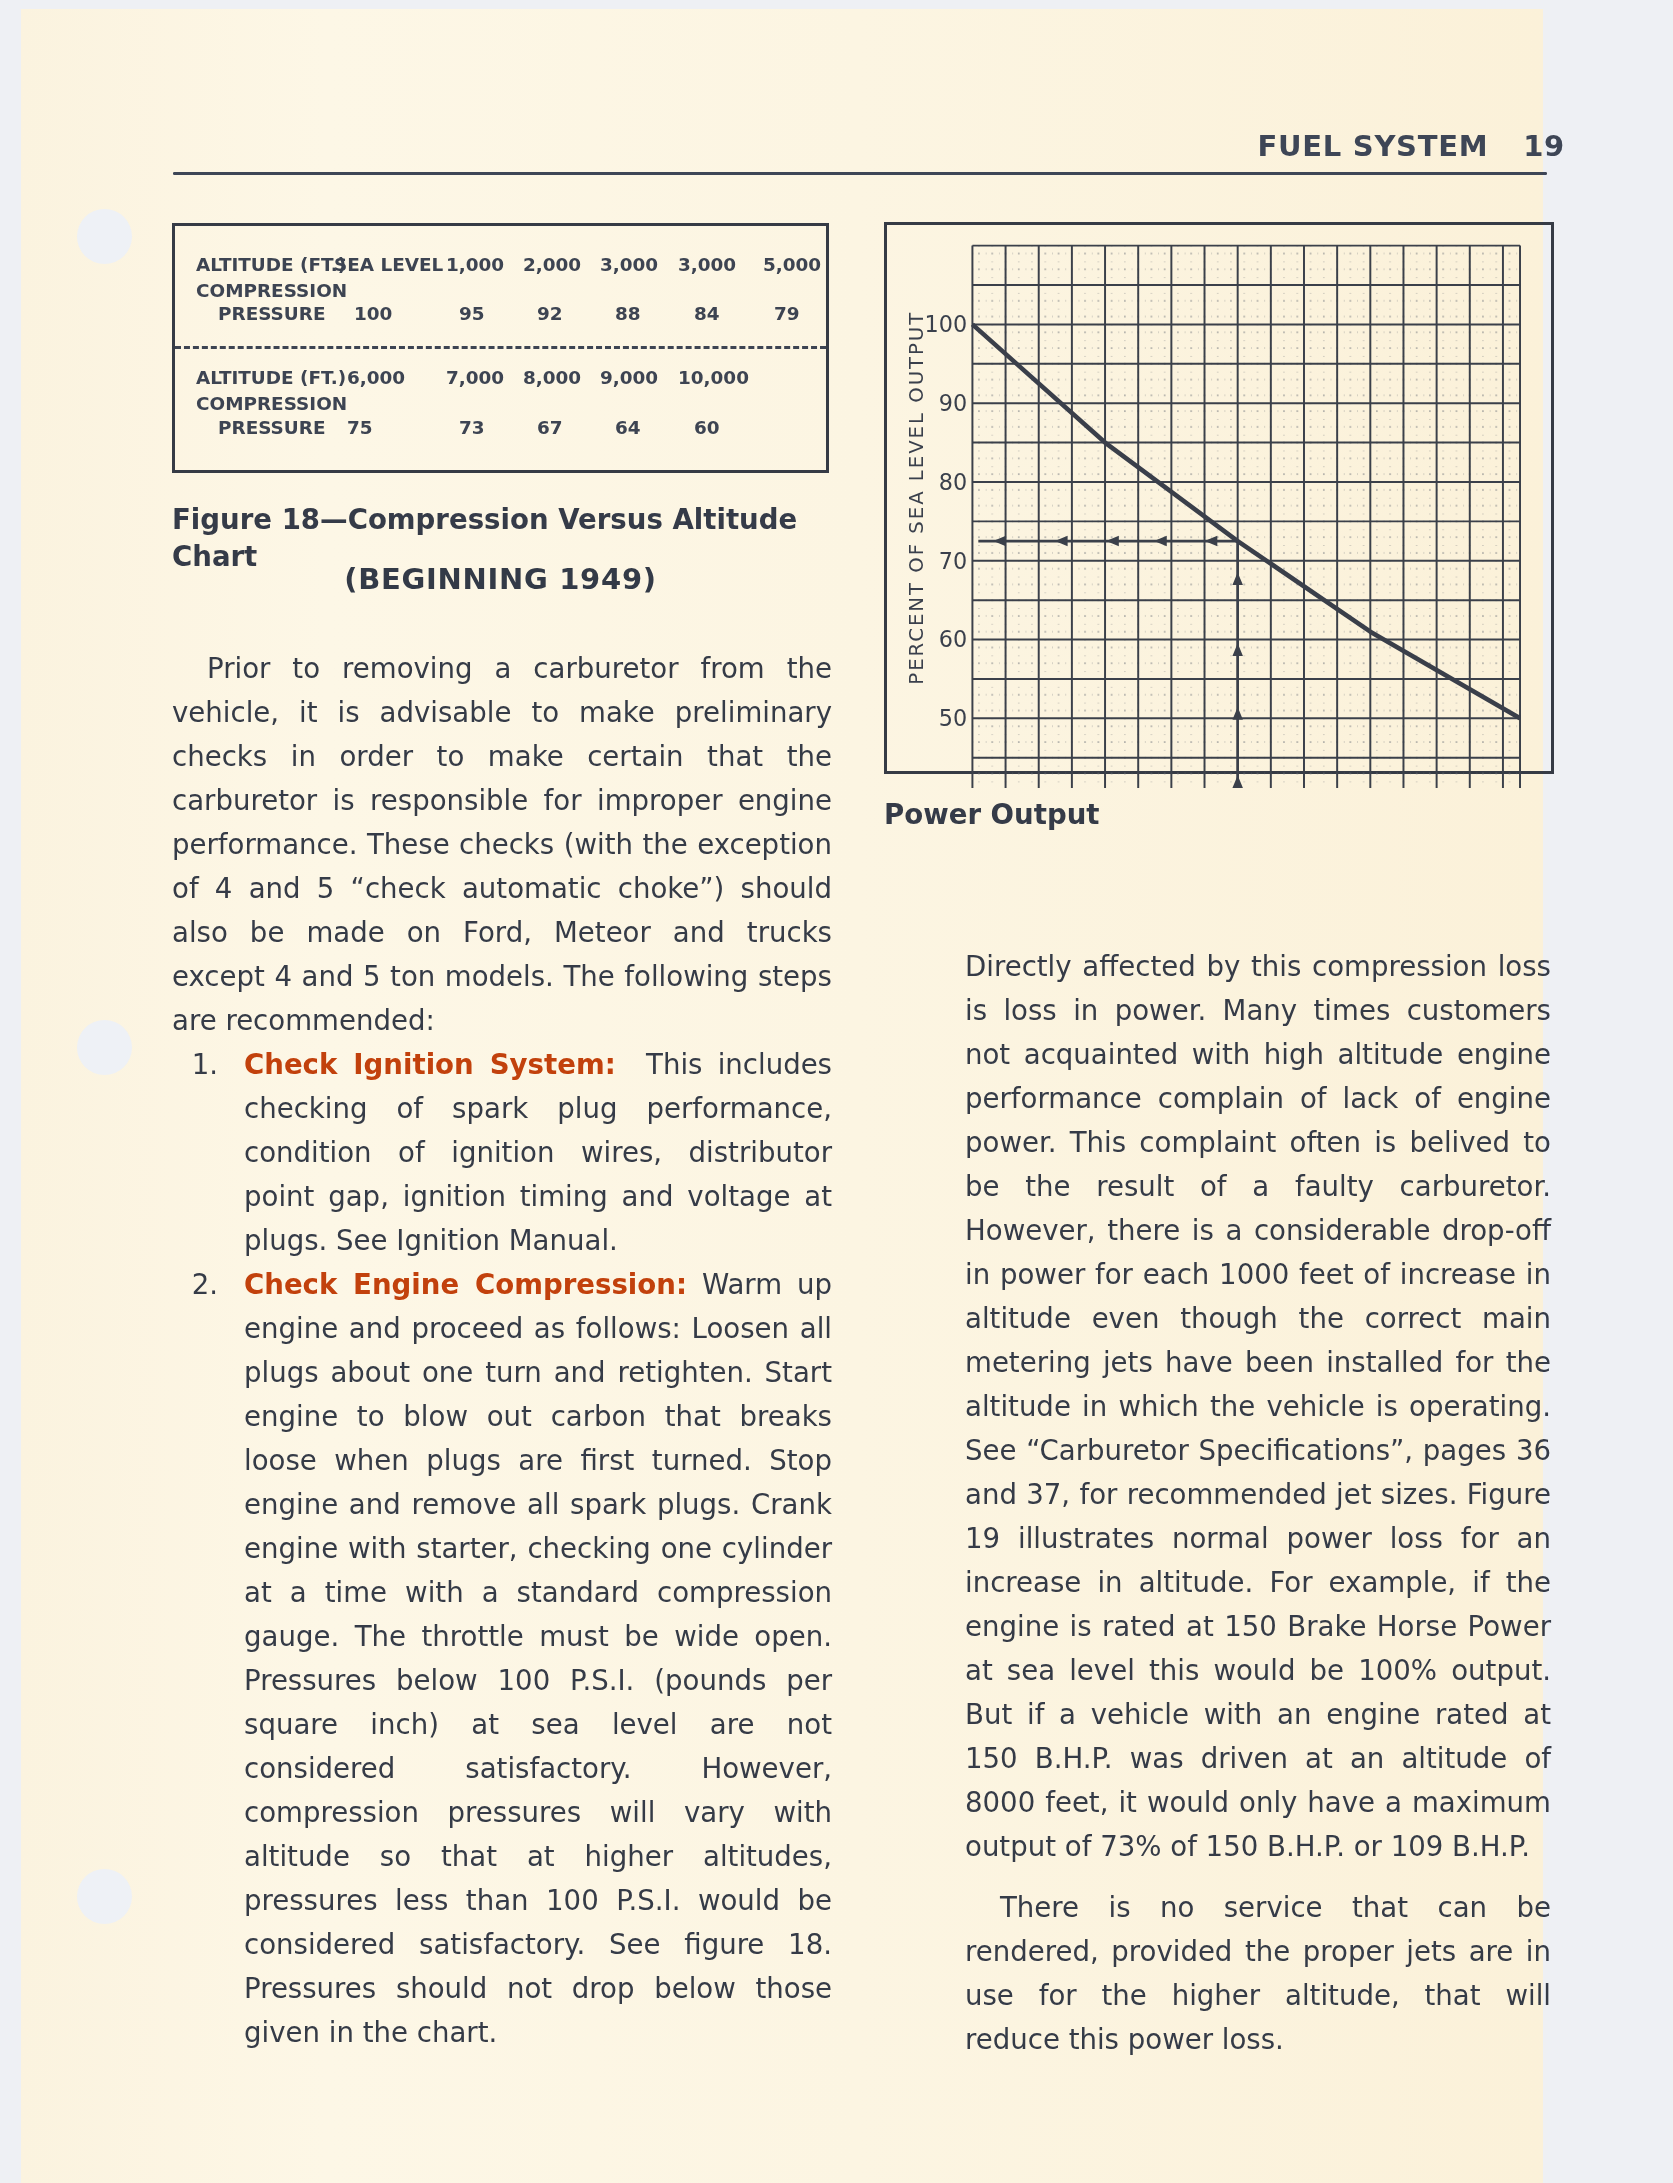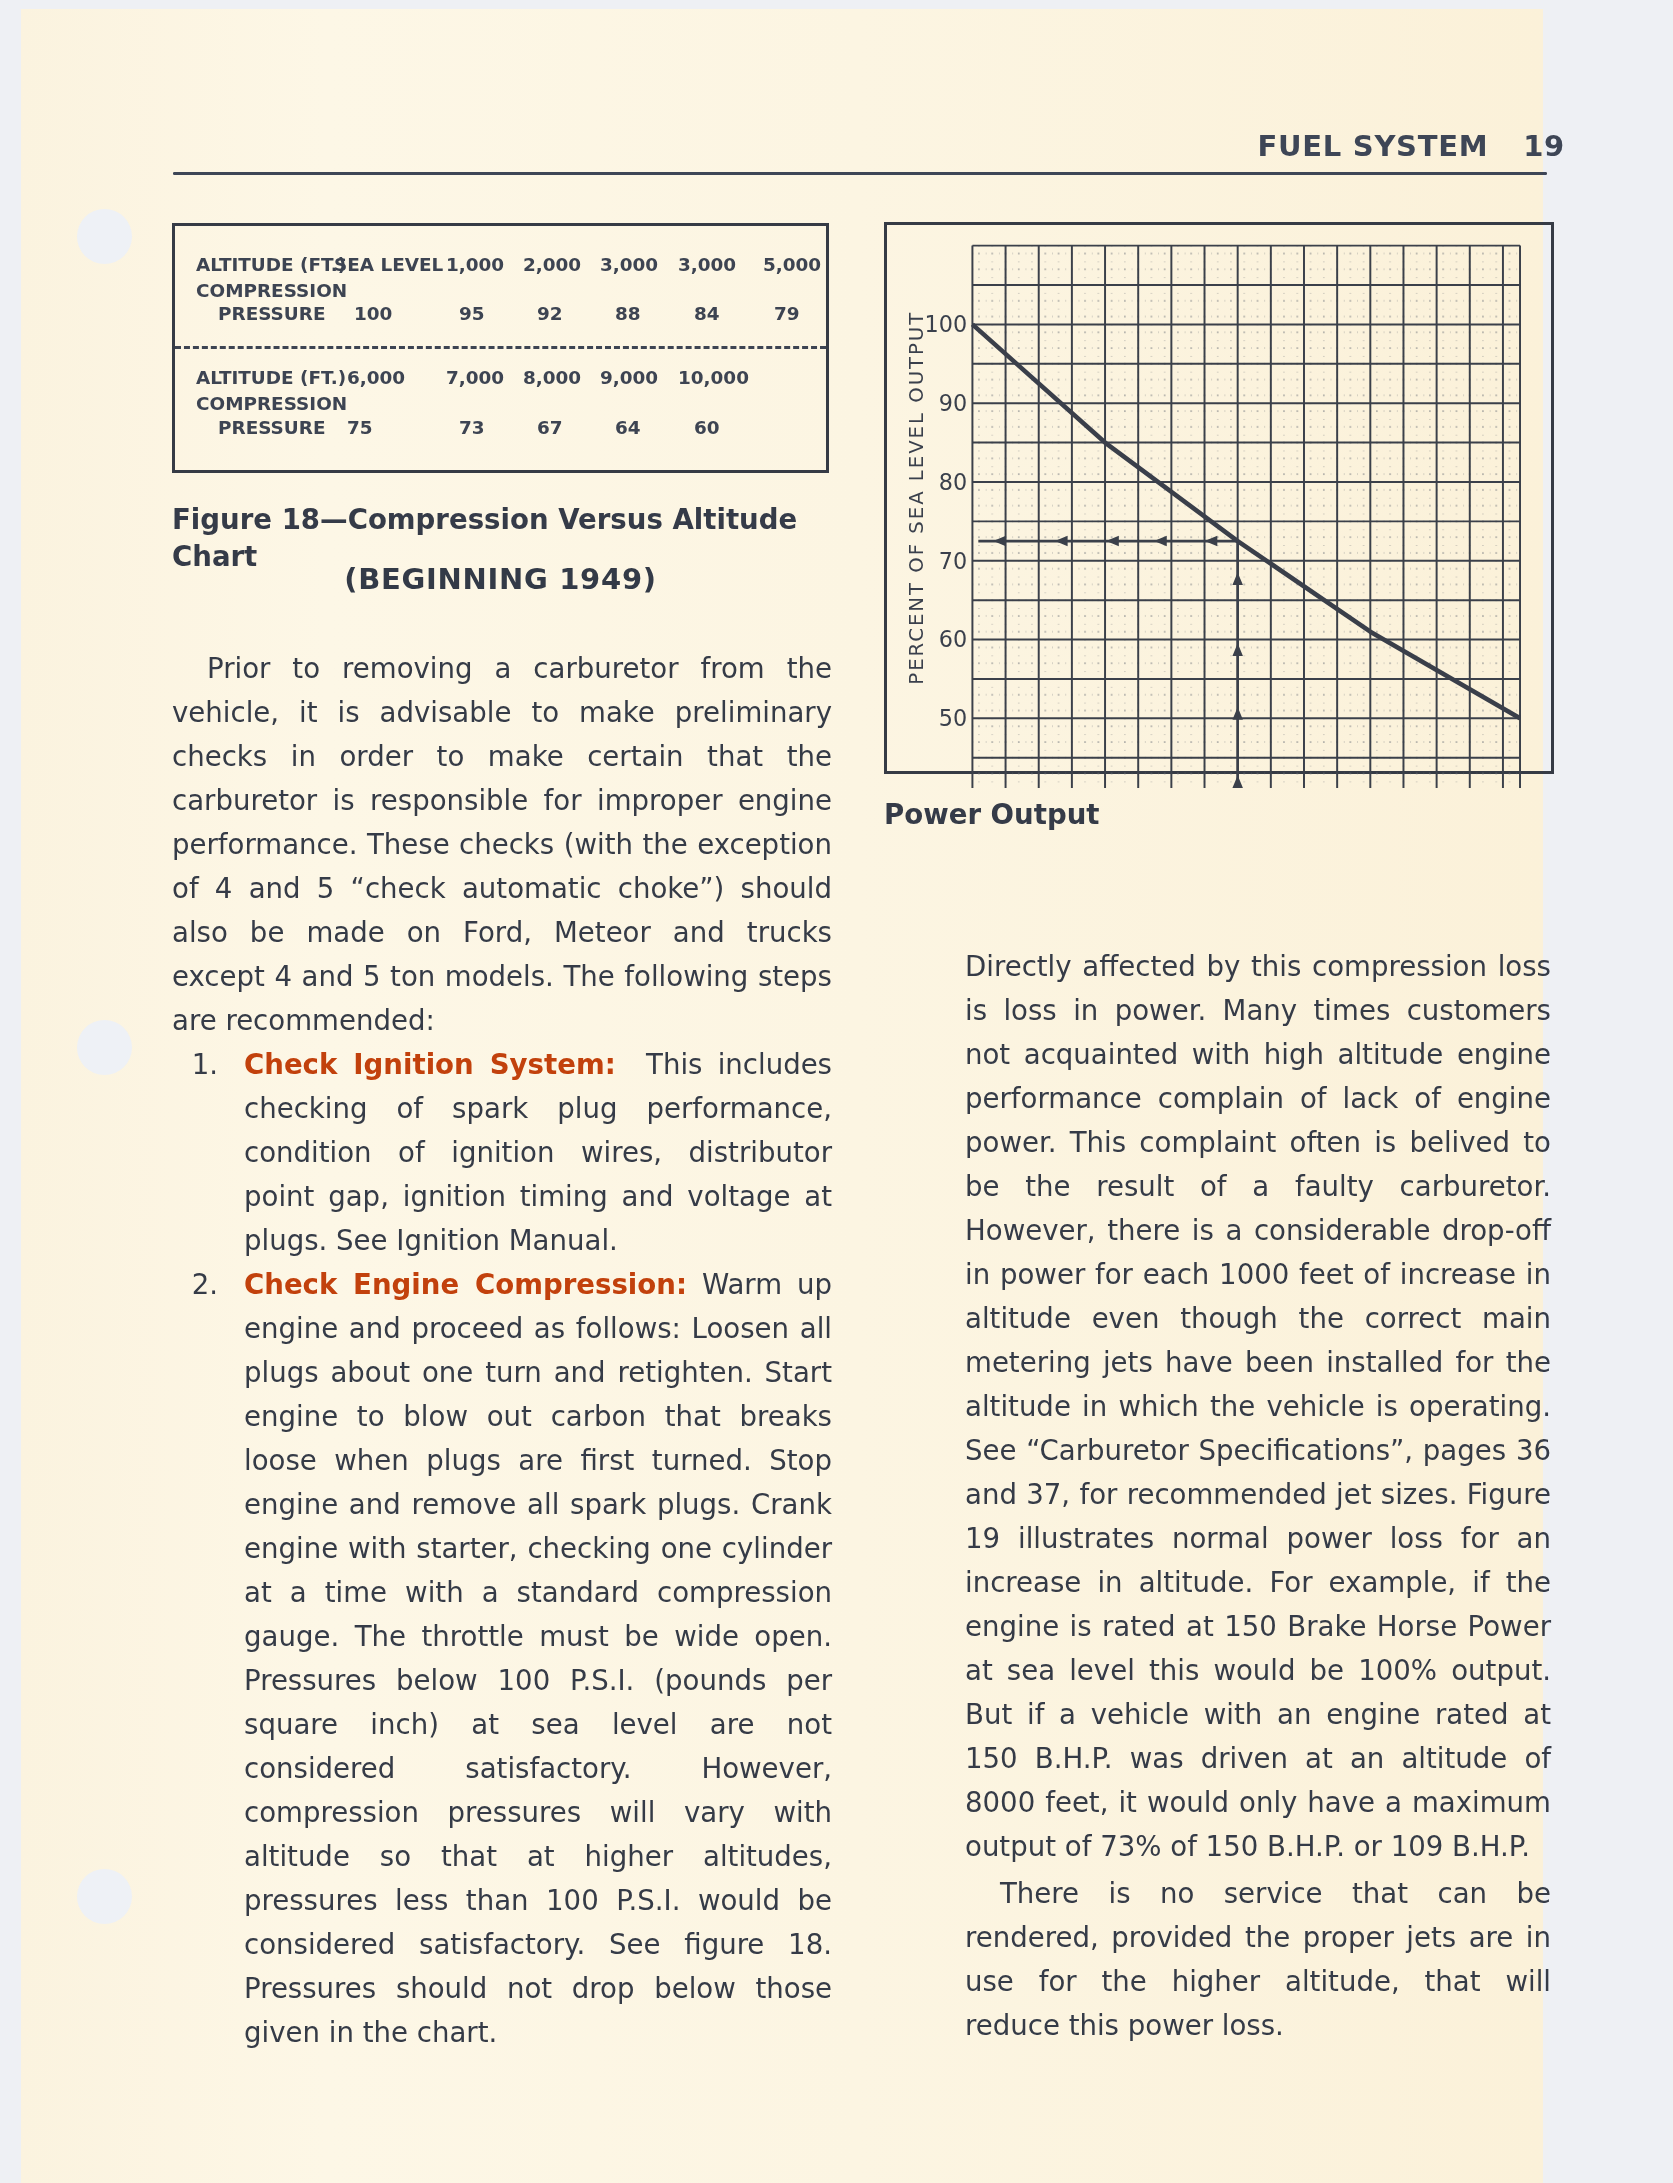--- a/index.html
+++ b/index.html
@@ -220,15 +220,15 @@
   <text x="1898" y="1306" font-family="DejaVu Sans, sans-serif" font-size="30" fill="#3a404c" text-anchor="middle">ALTITUDE IN THOUSANDS OF FEET</text>
   <text transform="translate(1405,758) rotate(-90)" font-family="DejaVu Sans, sans-serif" font-size="30" fill="#3a404c" text-anchor="middle" letter-spacing="3">PERCENT OF SEA LEVEL OUTPUT</text>
 </svg>
 
 <div class="cap" style="left:884px; top:796px; width:670px;">
   <div>Power Output</div>
 </div>
 
 <div class="col" style="left:965px; top:945px; width:586px;">
   <p>Directly affected by this compression loss is loss in power. Many times customers not acquainted with high altitude engine performance complain of lack of engine power. This complaint often is belived to be the result of a faulty carburetor. However, there is a considerable drop-off in power for each 1000 feet of increase in altitude even though the correct main metering jets have been installed for the altitude in which the vehicle is operating. See “Carburetor Specifications”, pages 36 and 37, for recommended jet sizes. Figure 19 illustrates normal power loss for an increase in altitude. For example, if the engine is rated at 150 Brake Horse Power at sea level this would be 100% output. But if a vehicle with an engine rated at 150 B.H.P. was driven at an altitude of 8000 feet, it would only have a maximum output of 73% of 150 B.H.P. or 109 B.H.P.</p>
-  <p class="ind" style="margin-top:3px">There is no service that can be rendered, provided the proper jets are in use for the higher altitude, that will reduce this power loss.</p>
+  <p class="ind" style="margin-top:17px">There is no service that can be rendered, provided the proper jets are in use for the higher altitude, that will reduce this power loss.</p>
 </div>
 
 
 </body></html>

